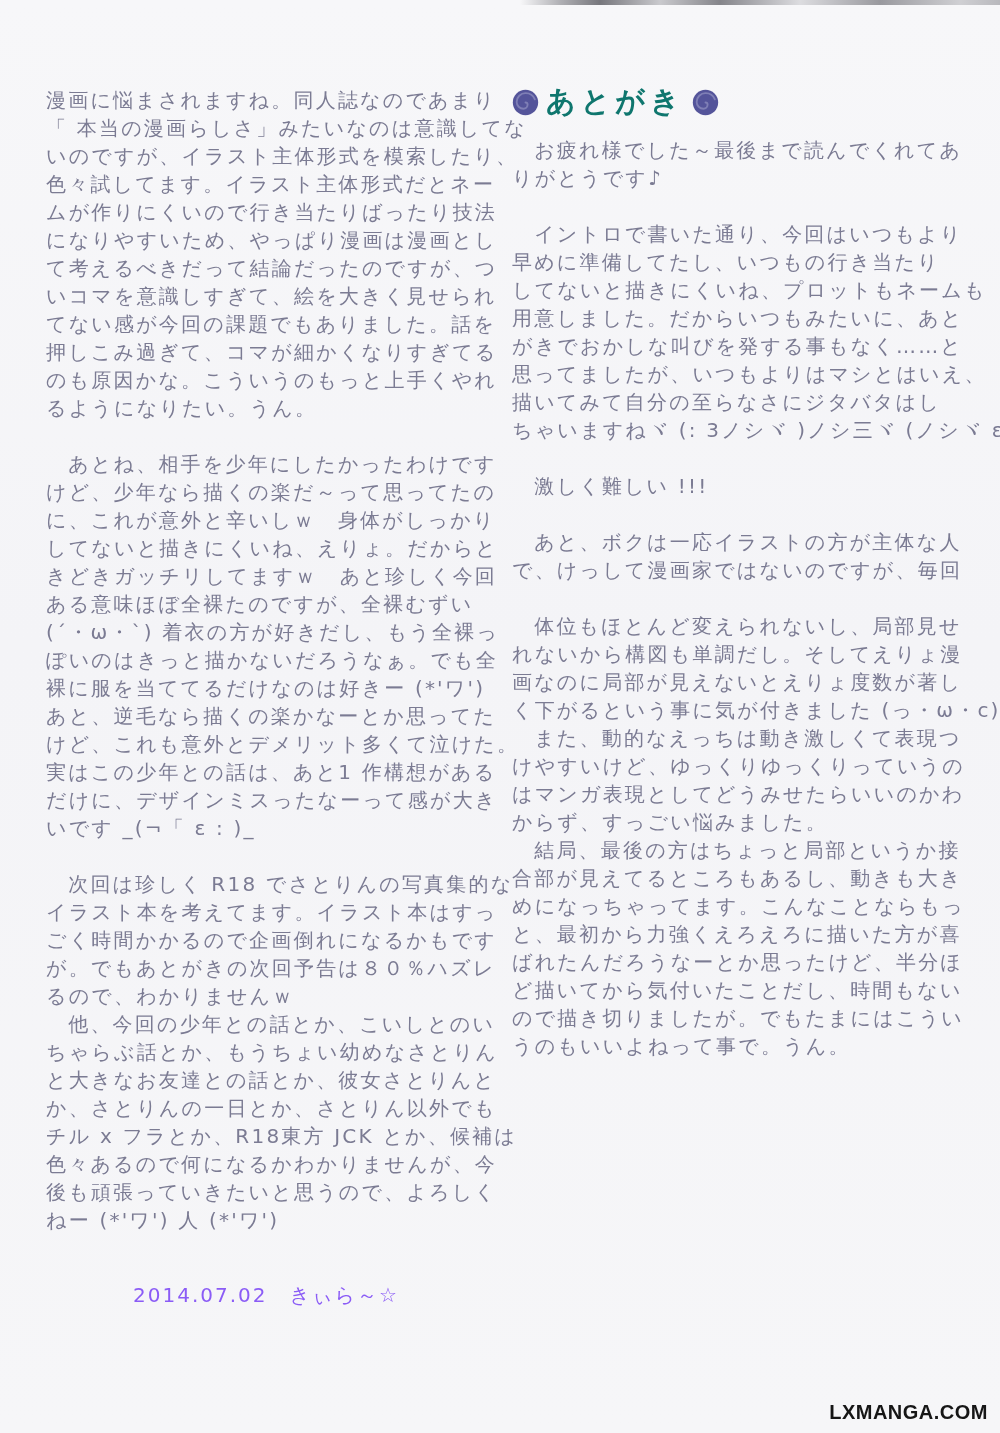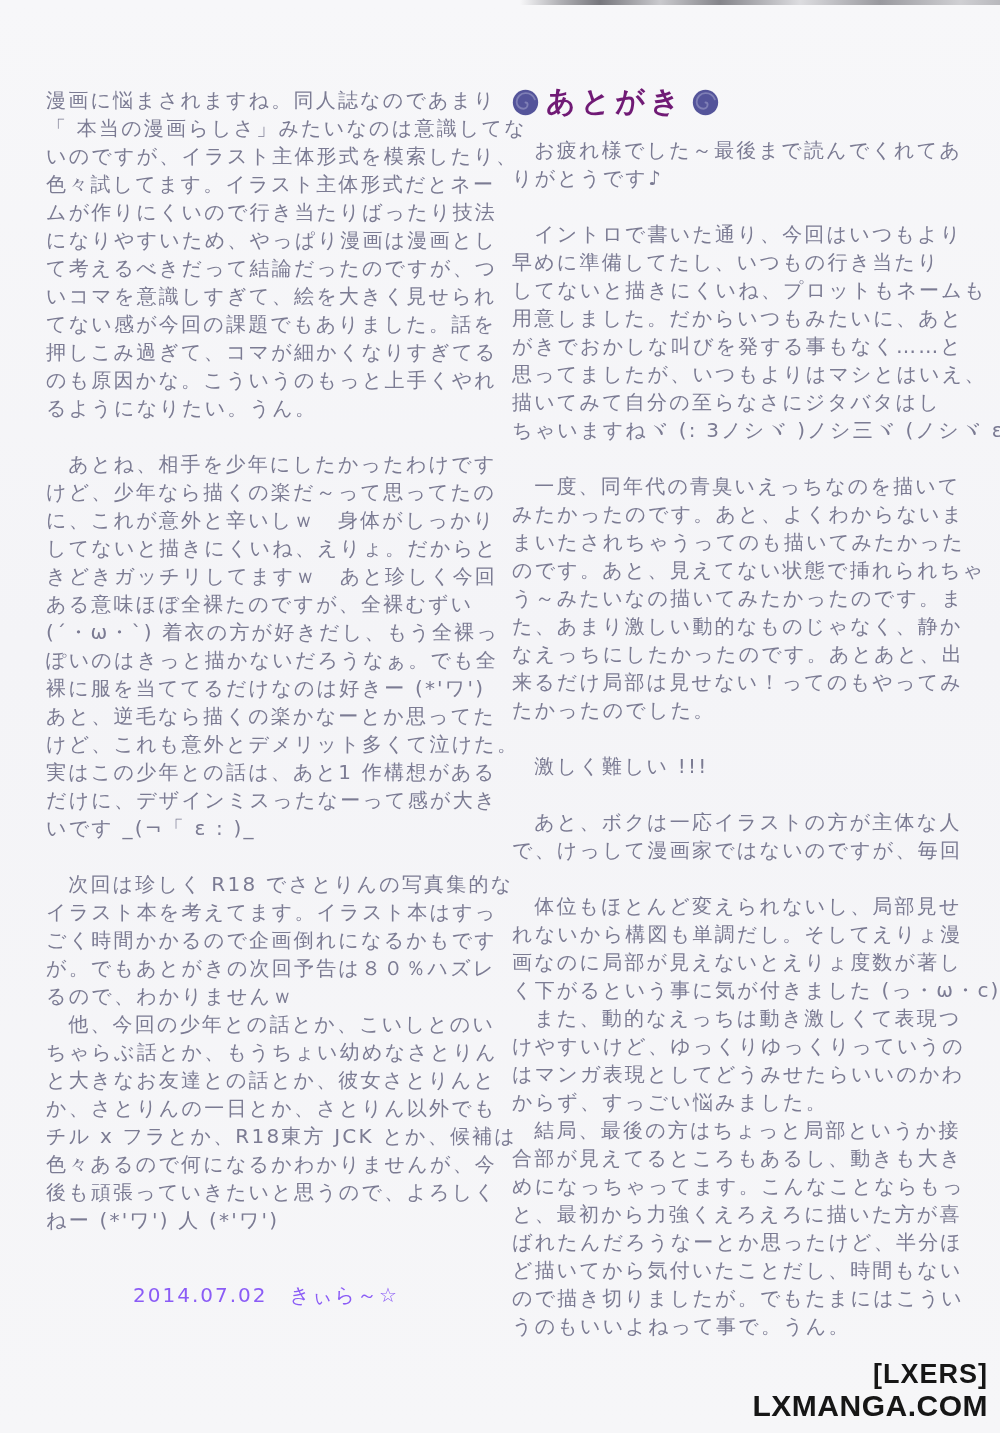--- a/index.html
+++ b/index.html
@@ -44,42 +44,42 @@
     white-space: pre;
   }
   .heading {
     display: flex;
     align-items: center;
     gap: 7px;
     margin: 0 0 14px 0;
     font-size: 29px;
     font-weight: bold;
     letter-spacing: 5px;
-    color: #701a75;
+    color: #0f766e;
   }
   .swirl { display: inline-flex; }
   .signature {
     margin: 48px 0 0 87px;
     font-size: 20px;
     letter-spacing: 2px;
     color: #8b5cf6;
     white-space: pre;
   }
   .watermark {
     position: absolute;
     right: 12px;
     bottom: 10px;
     text-align: right;
     font-family: "Liberation Sans", sans-serif;
     font-weight: 800;
     color: #161616;
     line-height: 1.12;
   }
   .watermark .wm1 { font-size: 27px; letter-spacing: 1px; }
-  .watermark .wm2 { font-size: 30px; letter-spacing: 0.5px; }
+  .watermark .wm2 { font-size: 20px; letter-spacing: 0.5px; }
 </style>
 </head>
 <body>
 
 <div class="page">
 
   <div class="top-smudge"></div>
 
   <div class="col col-left">
     <p class="para">漫画に悩まされますね。同人誌なのであまり
@@ -143,29 +143,20 @@
     <p class="para">　お疲れ様でした～最後まで読んでくれてあ
 りがとうです♪</p>
     <p class="para">　イントロで書いた通り、今回はいつもより
 早めに準備してたし、いつもの行き当たり
 してないと描きにくいね、プロットもネームも
 用意しました。だからいつもみたいに、あと
 がきでおかしな叫びを発する事もなく……と
 思ってましたが、いつもよりはマシとはいえ、
 描いてみて自分の至らなさにジタバタはし
 ちゃいますねヾ (: 3ノシヾ )ノシ三ヾ (ノシヾ ε : )ノ</p>
-    <p class="para">　一度、同年代の青臭いえっちなのを描いて
-みたかったのです。あと、よくわからないま
-まいたされちゃうってのも描いてみたかった
-のです。あと、見えてない状態で挿れられちゃ
-う～みたいなの描いてみたかったのです。ま
-た、あまり激しい動的なものじゃなく、静か
-なえっちにしたかったのです。あとあと、出
-来るだけ局部は見せない！ってのもやってみ
-たかったのでした。</p>
     <p class="para">　激しく難しい !!!</p>
     <p class="para">　あと、ボクは一応イラストの方が主体な人
 で、けっして漫画家ではないのですが、毎回</p>
     <p class="para">　体位もほとんど変えられないし、局部見せ
 れないから構図も単調だし。そしてえりょ漫
 画なのに局部が見えないとえりょ度数が著し
 く下がるという事に気が付きました (っ・ω・c)
 　また、動的なえっちは動き激しくて表現つ
 けやすいけど、ゆっくりゆっくりっていうの
 はマンガ表現としてどうみせたらいいのかわ
@@ -174,17 +165,16 @@
 合部が見えてるところもあるし、動きも大き
 めになっちゃってます。こんなことならもっ
 と、最初から力強くえろえろに描いた方が喜
 ばれたんだろうなーとか思ったけど、半分ほ
 ど描いてから気付いたことだし、時間もない
 ので描き切りましたが。でもたまにはこうい
 うのもいいよねって事で。うん。</p>
   </div>
 
   <div class="watermark">
-    <div class="wm1">[LXERS]</div>
     <div class="wm2">LXMANGA.COM</div>
   </div>
 
 </div>
 
 </body></html>

